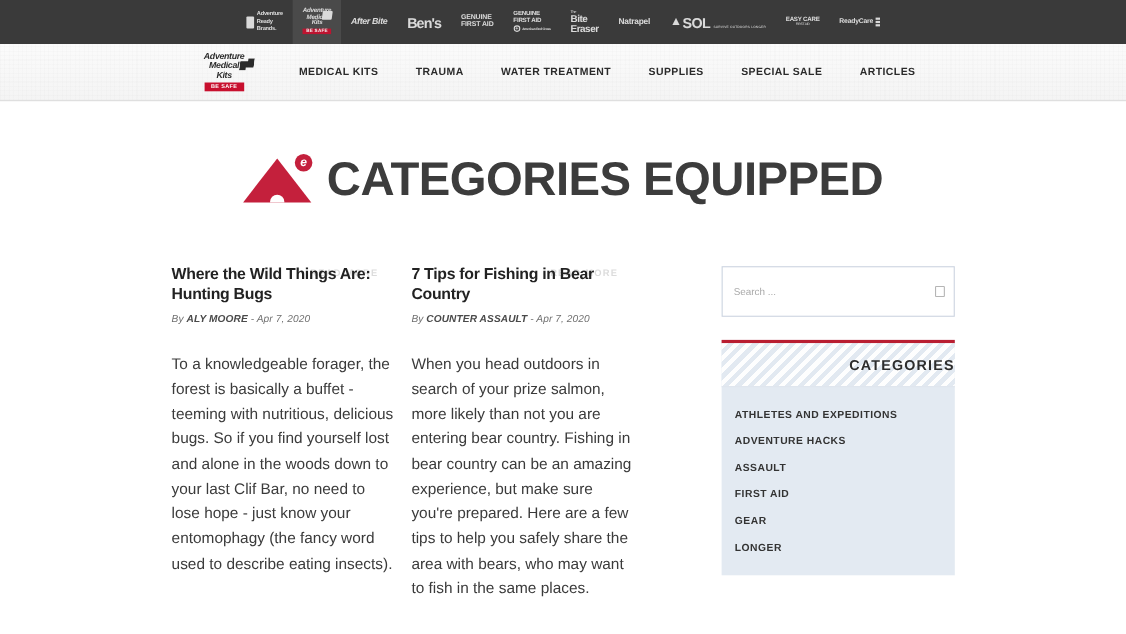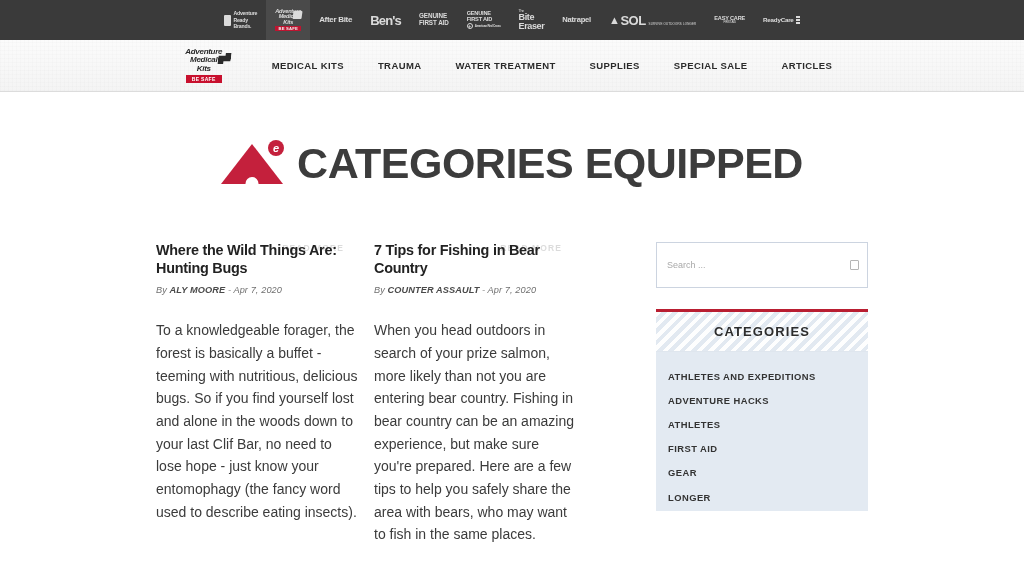--- a/index.html
+++ b/index.html
@@ -55,21 +55,21 @@
   .bl-amk .l1 { display:block; }
   .bl-amk .besafe {
     display:inline-block; background:#c8102e; color:#fff; font-style:normal;
     font-size:4.2px; padding:0.5px 3px; margin-top:1px; letter-spacing:.2px;
   }
   .bl-amk .kitglyph {
     position:absolute; right:-1px; top:2px; width:9px; height:8px;
     background:#e8e8e8; border-radius:1px; transform: skewX(-8deg);
   }
 
-  .bl-ab  { font-size: 8px; letter-spacing:-0.3px; }
+  .bl-ab  { font-size: 8px; font-style: italic; letter-spacing:-0.3px; }
   .bl-bens{ font-size: 13px; letter-spacing:-0.8px; }
   .bl-gfa { font-size: 6.3px; letter-spacing:-0.1px; line-height:1.05; text-align:left; }
   .bl-gfa2{ font-size: 5.6px; line-height:1.05; text-align:left; }
   .bl-gfa2 .arc { display:flex; align-items:center; gap:2px; margin-top:1px; }
   .bl-gfa2 .arc .circ { width:6px;height:6px;border-radius:50%;border:1px solid #e8e8e8;display:flex;align-items:center;justify-content:center;font-size:5px; }
   .bl-gfa2 .arc .art { font-size:3px; line-height:1.05; }
   .bl-itch{ font-size: 9px; line-height:.95; text-align:left; letter-spacing:-0.4px; }
   .bl-itch .sm { font-size:3.6px; font-weight:normal; display:block; }
   .bl-nat { font-size: 7.6px; letter-spacing:-0.2px; }
   .bl-sol { font-size: 13px; letter-spacing:-0.5px; display:flex; align-items:center; gap:1px; }
@@ -271,34 +271,34 @@
     cursor: pointer;
   }
 
   .categories {
     margin-top: 21px;
     border-top: 3px solid #b91e31;
     background: #e3eaf2;
   }
   .cat-header {
     height: 40px;
-    display:flex; align-items:center; justify-content:center;
+    display:flex; align-items:center; justify-content:flex-end;
     background:
       repeating-linear-gradient(135deg,
         rgba(255,255,255,.95) 0 4px,
         rgba(226,233,241,.95) 4px 8px);
     border-bottom: 1px solid #dfe6ee;
   }
   .cat-title {
     font-size: 13px;
     font-weight: bold;
     color: #2d2d2d;
     letter-spacing: 1.1px;
   }
-  .cat-list { padding: 12px 0 2px 0; }
+  .cat-list { padding: 12px 0 14px 0; }
   .cat-item {
     font-size: 9.4px;
     font-weight: bold;
     color: #333333;
     letter-spacing: .45px;
     padding: 6.6px 12px;
     cursor: pointer;
     white-space: nowrap;
   }
 </style>
@@ -469,21 +469,21 @@
       <span class="search-icon"></span>
     </div>
 
     <div class="categories">
       <div class="cat-header">
         <span class="cat-title">CATEGORIES</span>
       </div>
       <div class="cat-list">
         <div class="cat-item">ATHLETES AND EXPEDITIONS</div>
         <div class="cat-item">ADVENTURE HACKS</div>
-        <div class="cat-item">ATHLETES</div>
+        <div class="cat-item">ASSAULT</div>
         <div class="cat-item">FIRST AID</div>
         <div class="cat-item">GEAR</div>
         <div class="cat-item">LONGER</div>
       </div>
     </div>
 
   </div>
 
 </div>
 

